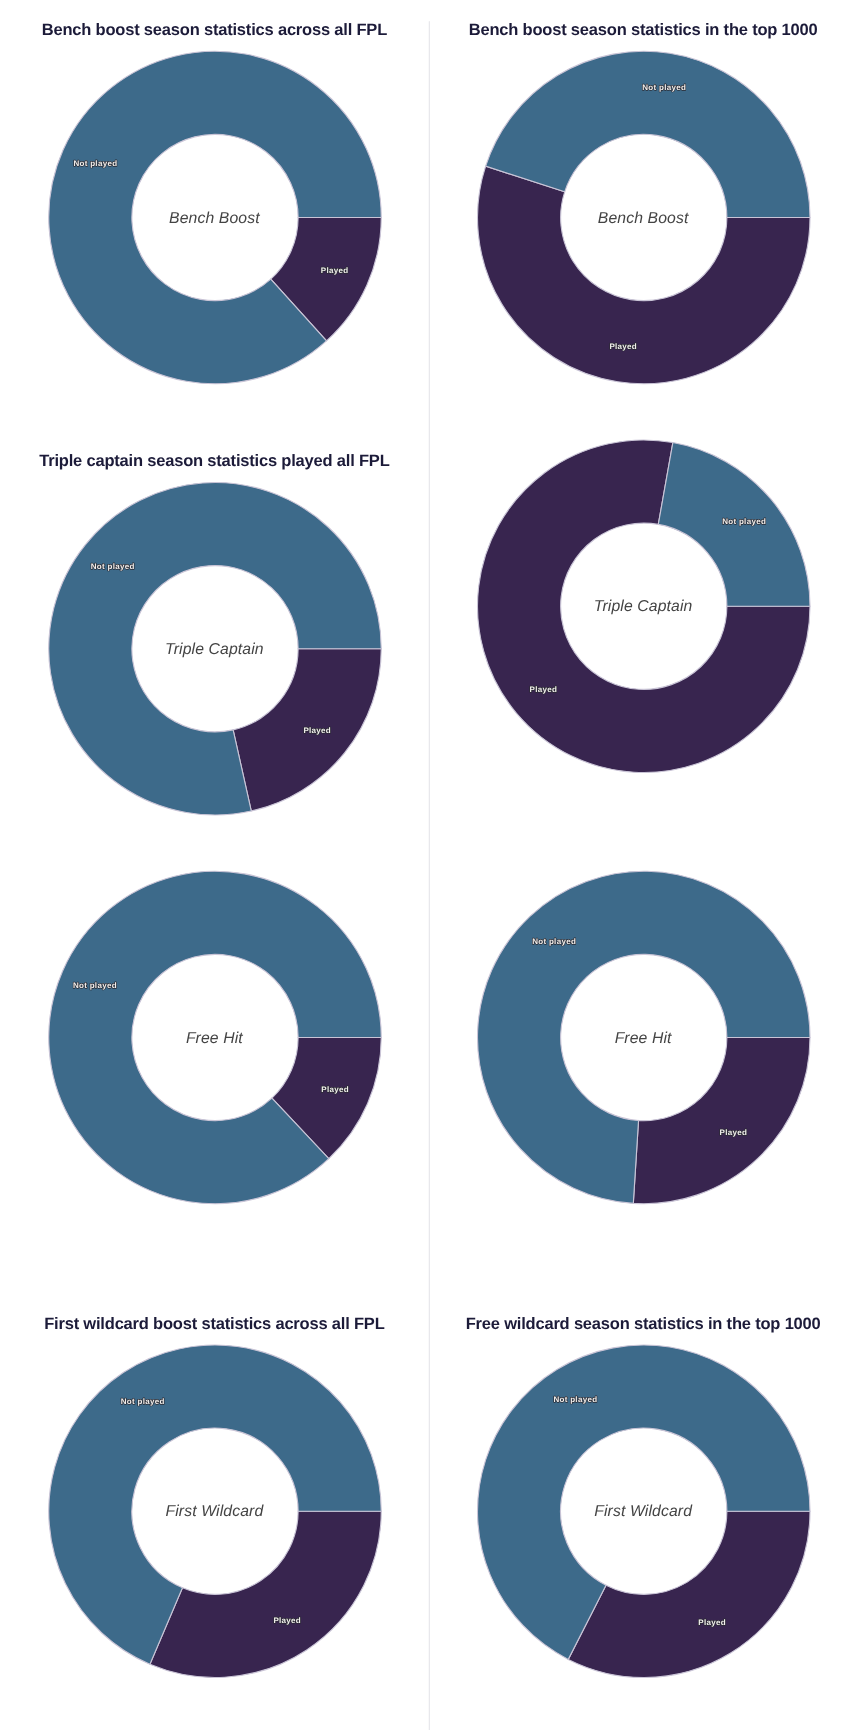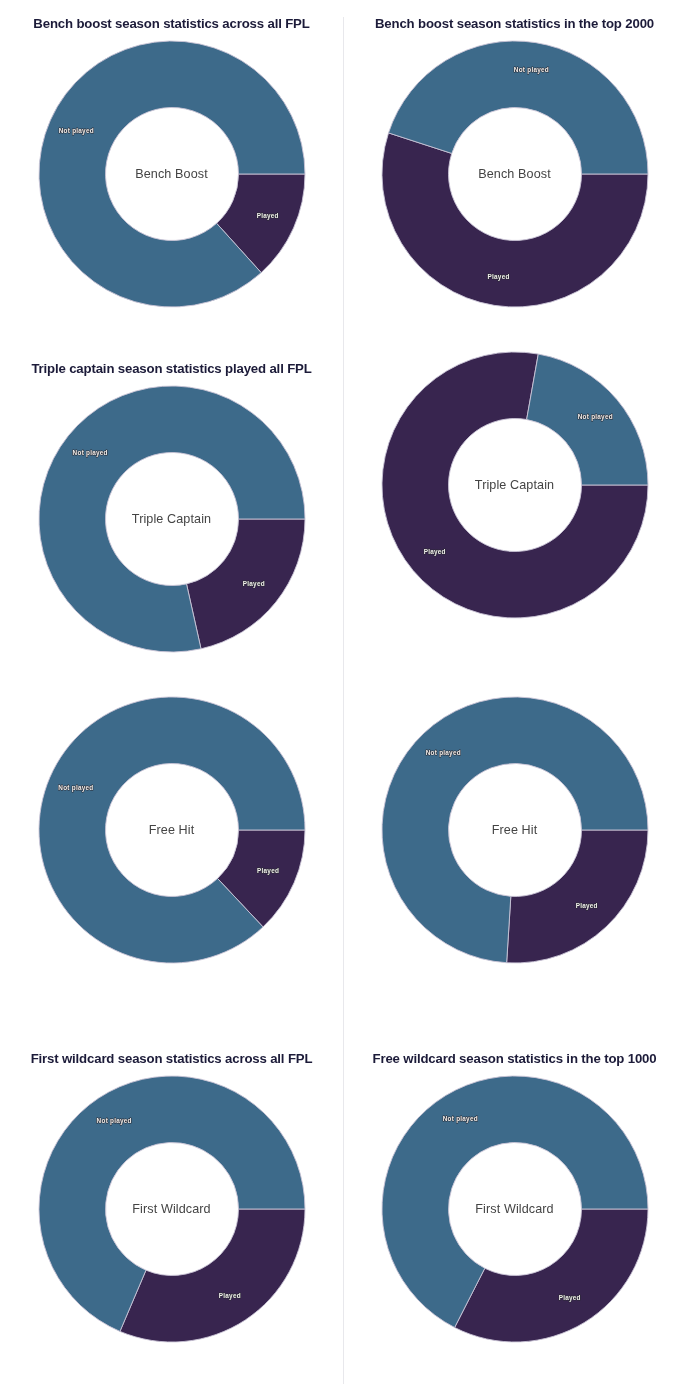--- a/index.html
+++ b/index.html
@@ -58,20 +58,21 @@
   .center-label {
     position: absolute;
     left: 0; right: 0;
     top: 50%;
     transform: translateY(-50%);
     text-align: center;
     font-size: 12.6px;
     color: #444444;
     letter-spacing: 0.1px;
     pointer-events: none;
+    font-style: italic;
   }
   .slice-label {
     font-size: 6.4px;
     font-weight: bold;
     fill: #f2f0ee;
     letter-spacing: 0.25px;
     paint-order: stroke fill;
     stroke: #2b2b33;
     stroke-width: 1.1px;
     stroke-linejoin: round;
@@ -90,21 +91,21 @@
         <svg class="donut-svg" viewBox="0 0 268 268">
           <path d="M 267 134 A 133 133 0 0 1 223.20118167938375 232.65165577425233 L 178.60059083969188 183.32582788712617 A 66.5 66.5 0 0 0 200.5 134 Z" fill="#38254f" stroke="#c9c4d6" stroke-width="0.9"></path>
           <text class="slice-label" x="229.7" y="176.5">Played</text>
           <path d="M 223.20118167938375 232.65165577425233 A 133 133 0 1 1 267 133.99999999999997 L 200.5 133.99999999999997 A 66.5 66.5 0 1 0 178.60059083969188 183.32582788712617 Z" fill="#3d6a8a" stroke="#c9c4d6" stroke-width="0.9"></path>
           <text class="slice-label" x="38.3" y="91.5">Not played</text>
         </svg>
         <div class="center-label">Bench Boost</div>
       </div>
     </div>
     <div class="cell">
-      <div class="chart-title">Bench boost season statistics in the top 2000</div>
+      <div class="chart-title">Bench boost season statistics in the top 1000</div>
       <div class="donut-wrap">
         <svg class="donut-svg" viewBox="0 0 268 268">
           <path d="M 267 134 A 133 133 0 1 1 7.50948333274458 92.90073974813195 L 70.7547416663723 113.45036987406598 A 66.5 66.5 0 1 0 200.5 134 Z" fill="#38254f" stroke="#c9c4d6" stroke-width="0.9"></path>
           <text class="slice-label" x="117.6" y="237.5">Played</text>
           <path d="M 7.50948333274458 92.90073974813195 A 133 133 0 0 1 267 133.99999999999997 L 200.5 133.99999999999997 A 66.5 66.5 0 0 0 70.7547416663723 113.45036987406598 Z" fill="#3d6a8a" stroke="#c9c4d6" stroke-width="0.9"></path>
           <text class="slice-label" x="150.4" y="30.5">Not played</text>
         </svg>
         <div class="center-label">Bench Boost</div>
       </div>
     </div>
@@ -147,21 +148,21 @@
         <svg class="donut-svg" viewBox="0 0 268 268">
           <path d="M 267 134 A 133 133 0 0 1 125.64886090260131 266.73755488096015 L 129.82443045130066 200.36877744048007 A 66.5 66.5 0 0 0 200.5 134 Z" fill="#38254f" stroke="#c9c4d6" stroke-width="0.9"></path>
           <text class="slice-label" x="205.7" y="210.4">Played</text>
           <path d="M 125.64886090260131 266.73755488096015 A 133 133 0 1 1 267 133.99999999999997 L 200.5 133.99999999999997 A 66.5 66.5 0 1 0 129.82443045130066 200.36877744048007 Z" fill="#3d6a8a" stroke="#c9c4d6" stroke-width="0.9"></path>
           <text class="slice-label" x="62.3" y="57.6">Not played</text>
         </svg>
         <div class="center-label">Free Hit</div>
       </div>
     </div>
     <div class="cell">
-      <div class="chart-title">First wildcard season statistics across all FPL</div>
+      <div class="chart-title">First wildcard boost statistics across all FPL</div>
       <div class="donut-wrap">
         <svg class="donut-svg" viewBox="0 0 268 268">
           <path d="M 267 134 A 133 133 0 0 1 81.94730231065208 256.3908356996608 L 107.97365115532604 195.1954178498304 A 66.5 66.5 0 0 0 200.5 134 Z" fill="#38254f" stroke="#c9c4d6" stroke-width="0.9"></path>
           <text class="slice-label" x="191.8" y="221.4">Played</text>
           <path d="M 81.94730231065208 256.3908356996608 A 133 133 0 1 1 267 133.99999999999997 L 200.5 133.99999999999997 A 66.5 66.5 0 1 0 107.97365115532604 195.1954178498304 Z" fill="#3d6a8a" stroke="#c9c4d6" stroke-width="0.9"></path>
           <text class="slice-label" x="76.2" y="46.6">Not played</text>
         </svg>
         <div class="center-label">First Wildcard</div>
       </div>
     </div>

